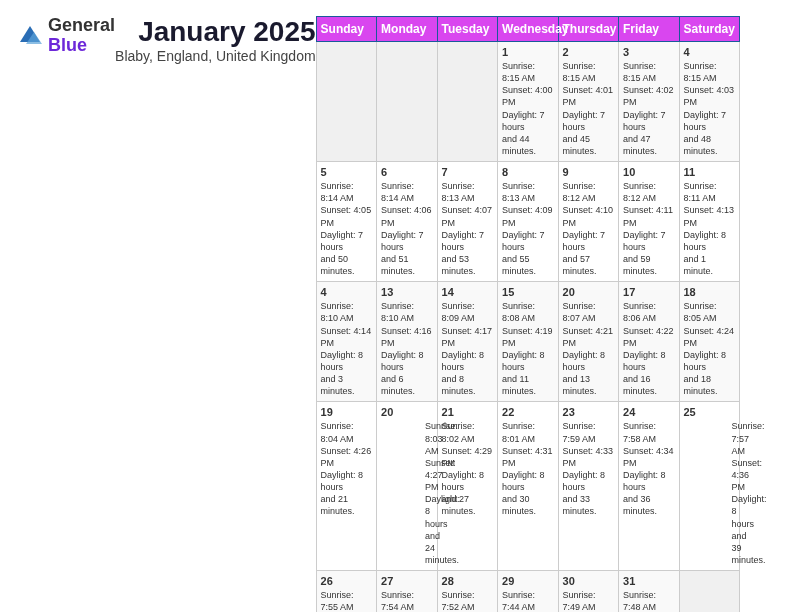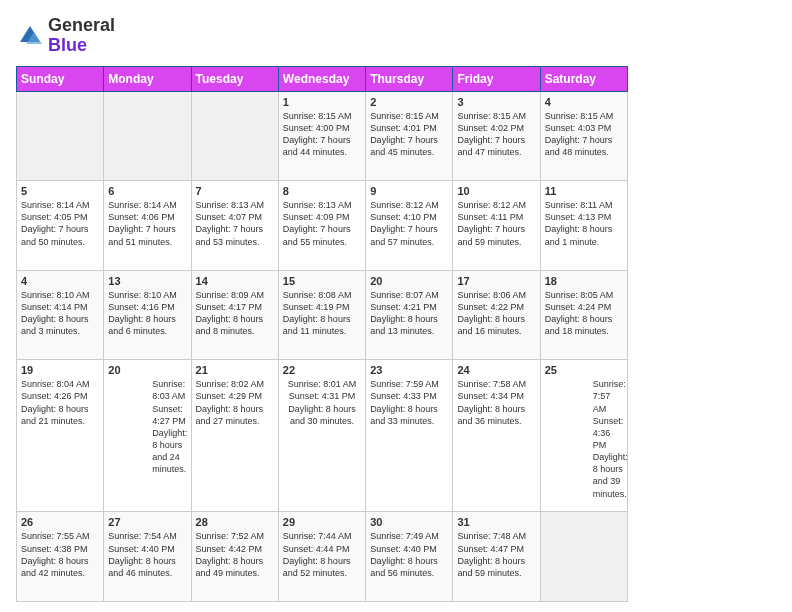--- a/index.html
+++ b/index.html
@@ -4,25 +4,25 @@
   <style>
     * { margin: 0; padding: 0; box-sizing: border-box; }
     body {
       font-family: Arial, sans-serif;
       background: #fff;
       width: 792px;
       height: 612px;
       overflow: hidden;
     }
     .page {
-      width: 628px;
+      width: 740px;
       height: 612px;
       padding: 16px 0 10px 16px;
       display: flex;
-      flex-direction: column;
+      flex-direction: row;
     }
     .header {
       display: flex;
       justify-content: space-between;
       align-items: flex-start;
       margin-bottom: 10px;
     }
     .logo {
       display: flex;
       align-items: center;
@@ -104,20 +104,24 @@
     <div class="logo">
       <svg class="logo-icon" viewBox="0 0 28 28">
         <polygon points="14,4 24,20 4,20" fill="#2a6db5"></polygon>
         <polygon points="18,10 26,22 10,22" fill="#5ba3d9" opacity="0.7"></polygon>
       </svg>
       <div class="logo-text">
         <span class="logo-general">General</span><br>
         <span class="logo-blue">Blue</span>
       </div>
     </div>
+    <div class="title-block">
+      <div class="month-title">January 2025</div>
+      <div class="location">Blaby, England, United Kingdom</div>
+    </div>
   </div>
 
   <table class="calendar">
     <thead>
       <tr>
       <th>Sunday</th>
           <th>Monday</th>
           <th>Tuesday</th>
           <th>Wednesday</th>
           <th>Thursday</th>
@@ -278,21 +282,21 @@
           </td>
           <td>
             <span class="day-number">21</span>
             <div class="cell-content" style="white-space: pre-line;">Sunrise: 8:02 AM
 Sunset: 4:29 PM
 Daylight: 8 hours
 and 27 minutes.</div>
           </td>
           <td>
             <span class="day-number">22</span>
-            <div class="cell-content" style="white-space: pre-line; text-align: center;">Sunrise: 8:01 AM
+            <div class="cell-content" style="white-space: pre-line;">Sunrise: 8:01 AM
 Sunset: 4:31 PM
 Daylight: 8 hours
 and 30 minutes.</div>
           </td>
           <td>
             <span class="day-number">23</span>
             <div class="cell-content" style="white-space: pre-line;">Sunrise: 7:59 AM
 Sunset: 4:33 PM
 Daylight: 8 hours
 and 33 minutes.</div>

